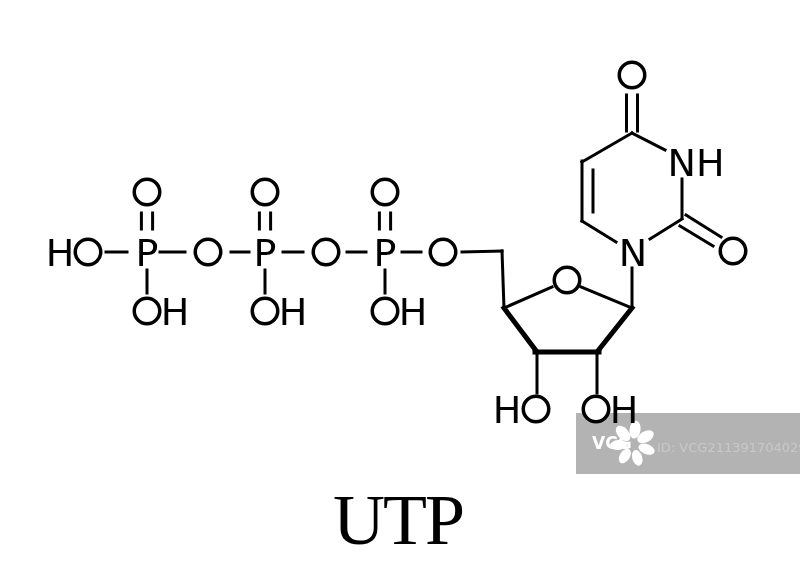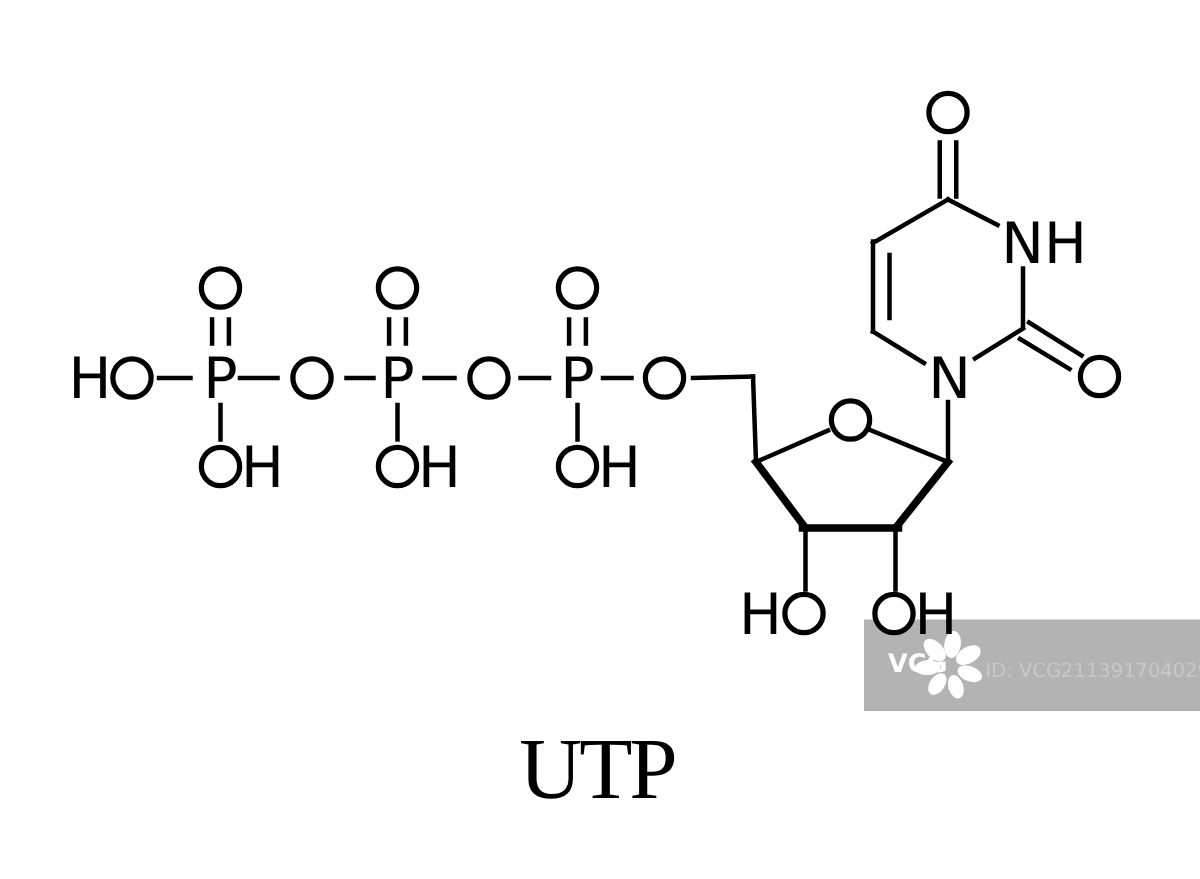--- a/index.html
+++ b/index.html
@@ -26,21 +26,21 @@
   .mol{position:absolute;left:0;top:0;z-index:2;}
   .mol text{
     font-family:"DejaVu Sans",sans-serif;
     font-size:38px;fill:#000000;
   }
   
   .caption{
     position:absolute;left:298px;top:484px;width:200px;z-index:2;
     text-align:center;color:#000000;
     font-family:"Liberation Serif","DejaVu Serif",serif;
-    font-size:58px;line-height:1;letter-spacing:-2px;
+    font-size:72px;line-height:1;letter-spacing:-2px;
   }
 </style>
 </head>
 <body>
 
 <div class="stage">
 
   <div class="wm">
     <span class="wm-brand">VCG</span>
     <svg class="wm-flower" viewBox="0 0 48 48">

